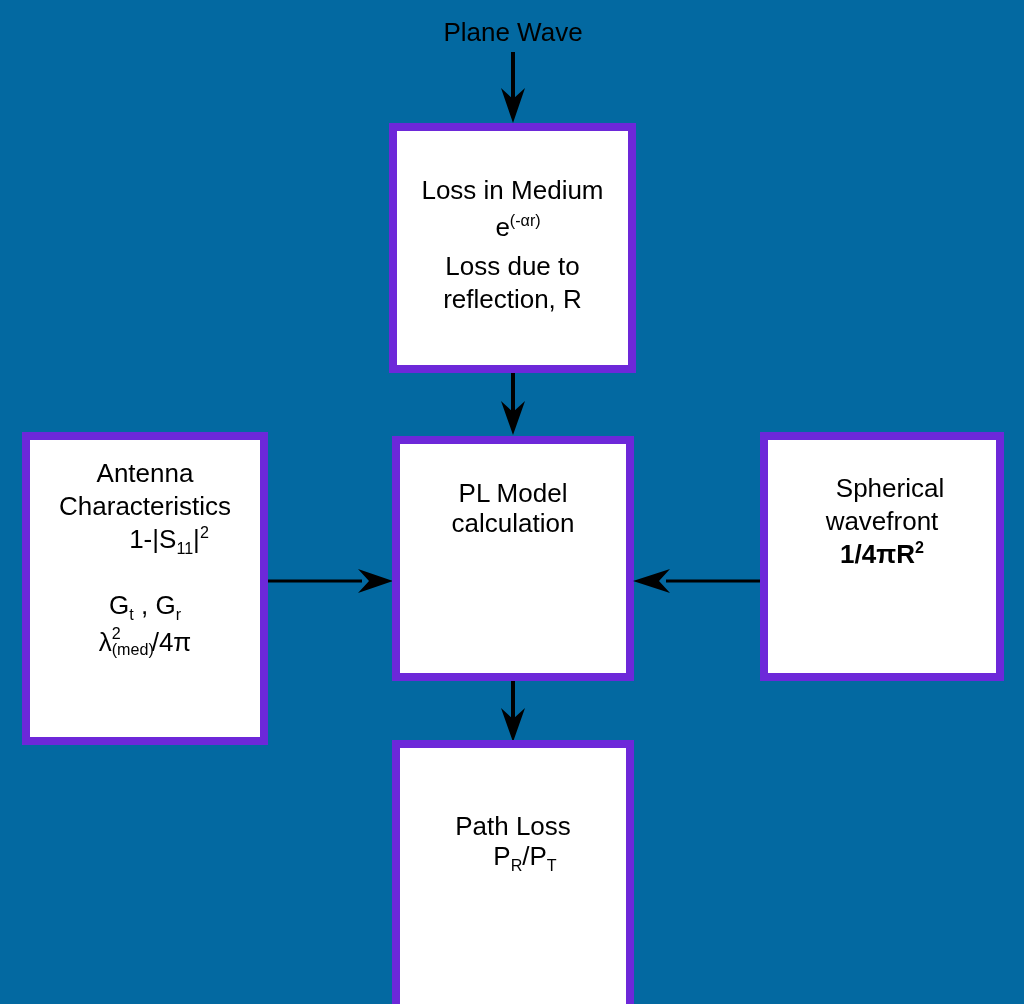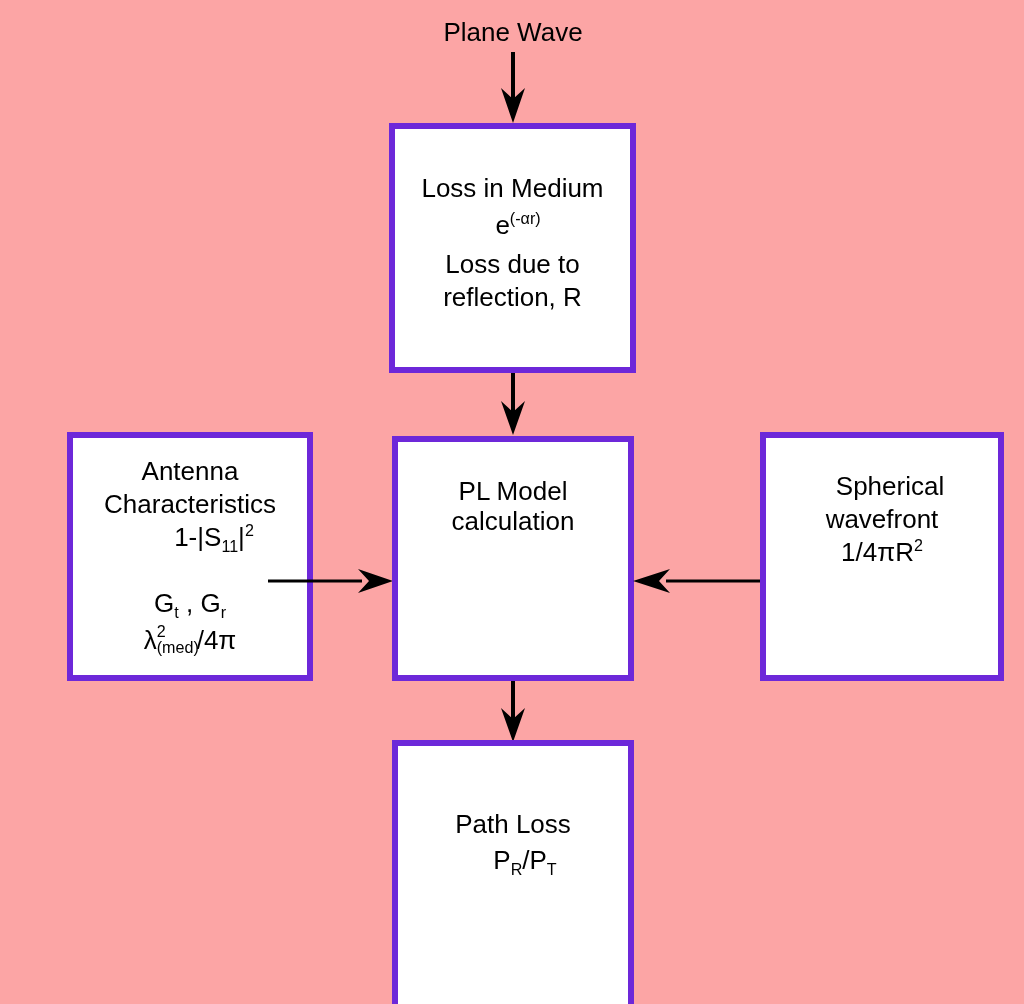--- a/index.html
+++ b/index.html
@@ -8,27 +8,27 @@
     background: #ffffff;
   }
   body {
     font-family: "Liberation Sans", sans-serif;
     color: #000000;
   }
   #canvas {
     position: relative;
     width: 1024px;
     height: 1004px;
-    background: #fca5a5;
+    background: #0369a1;
     overflow: hidden;
   }
   .box {
     position: absolute;
     box-sizing: border-box;
-    border: 6px solid #6d28d9;
+    border: 8px solid #6d28d9;
     background: #ffffff;
   }
   .box-text {
     position: absolute;
     left: 0;
     right: 0;
     text-align: center;
     font-size: 26px;
     line-height: 33px;
     white-space: nowrap;
@@ -96,21 +96,21 @@
     </div>
     <div class="box-text" style="top: 152px;">reflection,  R</div>
     <div class="box-text" style="top: 119px;">Loss due to</div>
   </div>
 
   <svg class="arrow-svg" style="left:497px; top:373px;" width="32" height="63" viewBox="0 0 32 63">
     <line x1="16" y1="0" x2="16" y2="45" stroke="#000" stroke-width="4"></line>
     <path d="M16 62 L4 28 L16 39 L28 28 Z" fill="#000"></path>
   </svg>
 
-  <div class="box" style="left: 22px; top: 432px; width: 246px; height: 249px; margin-left: 45px;">
+  <div class="box" style="left: 22px; top: 432px; width: 246px; height: 313px;">
     <div class="box-text" style="top: 17px;">Antenna</div>
     <div class="box-text" style="top: 50px;">Characteristics</div>
     <div class="box-text" style="top: 83px; padding-left: 48px;">
       <span>1-|S</span><sub>11</sub><span>|</span><sup>2</sup>
     </div>
     <div class="box-text" style="top: 149px;">
       <span>G</span><sub>t</sub><span> , </span><span>G</span><sub>r</sub>
     </div>
     <div class="box-text" style="top: 185px;">
       <span>λ</span><span class="sup-sub"><span class="s-top">2</span><span class="s-bot">(med)</span></span><span style="display:inline-block; width:40px;"></span><span>/4π</span>
@@ -128,30 +128,30 @@
   </div>
 
   <svg class="arrow-svg" style="left:632px; top:565px;" width="130" height="32" viewBox="0 0 130 32">
     <line x1="130" y1="16" x2="34" y2="16" stroke="#000" stroke-width="3"></line>
     <path d="M1 16 L38 4 L27 16 L38 28 Z" fill="#000"></path>
   </svg>
 
   <div class="box" style="left: 760px; top: 432px; width: 244px; height: 249px;">
     <div class="box-text" style="top: 32px; margin-left: 16px;">Spherical</div>
     <div class="box-text" style="top: 65px;">wavefront</div>
-    <div class="box-text" style="top: 98px;">
+    <div class="box-text" style="top: 98px; font-weight: bold;">
       <span>1/4πR</span><sup>2</sup>
     </div>
   </div>
 
   <svg class="arrow-svg" style="left:497px; top:681px;" width="32" height="62" viewBox="0 0 32 62">
     <line x1="16" y1="0" x2="16" y2="44" stroke="#000" stroke-width="4"></line>
     <path d="M16 61 L4 27 L16 38 L28 27 Z" fill="#000"></path>
   </svg>
 
   <div class="box" style="left: 392px; top: 740px; width: 242px; height: 288px;">
     <div class="box-text" style="top: 62px;">Path Loss</div>
-    <div class="box-text" style="top: 98px; padding-left: 24px;">
+    <div class="box-text" style="top: 92px; padding-left: 24px;">
       <span>P</span><sub>R</sub><span>/P</span><sub>T</sub>
     </div>
   </div>
 
 </div>
 
 </body></html>

